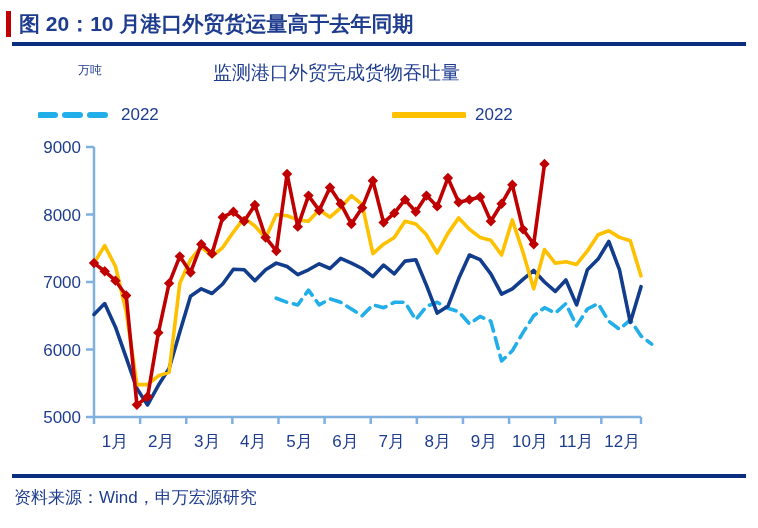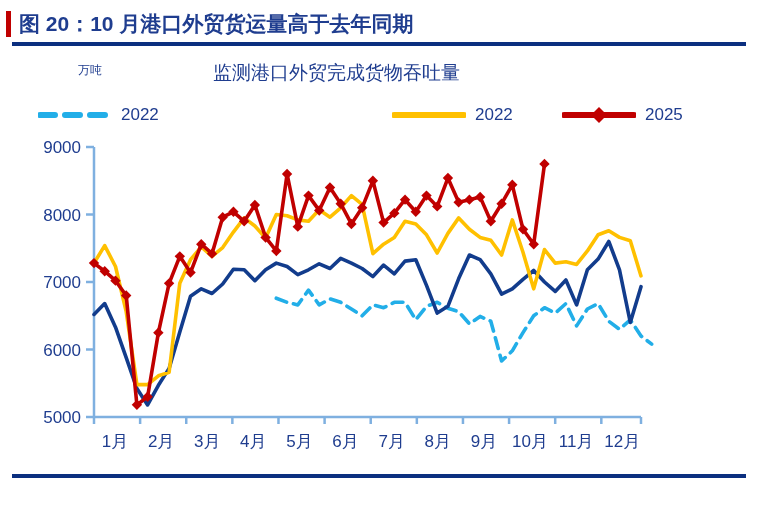--- a/index.html
+++ b/index.html
@@ -108,29 +108,20 @@
 
     <div class="legend-item i2">
       <span class="legend-swatch">
         <svg width="74" height="22" viewBox="0 0 74 22">
           <line x1="2" y1="11" x2="72" y2="11" stroke="#FFC000" stroke-width="6" stroke-linecap="round"></line>
         </svg>
       </span>
       <span class="legend-label">2022</span>
     </div>
 
-    <div class="legend-item i3">
-      <span class="legend-swatch">
-        <svg width="74" height="22" viewBox="0 0 74 22">
-          <line x1="2" y1="11" x2="72" y2="11" stroke="#C00000" stroke-width="6" stroke-linecap="round"></line>
-          <polygon points="37,3 45,11 37,19 29,11" fill="#C00000"></polygon>
-        </svg>
-      </span>
-      <span class="legend-label">2025</span>
-    </div>
 
   </div>
 
   <div class="plot-wrap">
     <svg class="plot-svg" id="plot-svg" width="758" height="340" viewBox="0 0 758 340">
         <line x1="94" y1="17" x2="94" y2="287" stroke="#7FB0E0" stroke-width="2.5"></line>
         <line x1="94" y1="287" x2="641" y2="287" stroke="#7FB0E0" stroke-width="2.5"></line>
         <line x1="641" y1="287" x2="641" y2="294" stroke="#7FB0E0" stroke-width="2.5"></line>
         <line x1="86" y1="287" x2="94" y2="287" stroke="#7FB0E0" stroke-width="2.5"></line>
         <text x="81" y="293" text-anchor="end" class="ytick-label">5000</text>
@@ -210,14 +201,15 @@
         <polygon points="490.84313725490193,86.05 496.0431372549019,91.25 490.84313725490193,96.45 485.64313725490194,91.25" fill="#C00000"></polygon>
         <polygon points="501.5686274509804,68.49999999999999 506.7686274509804,73.69999999999999 501.5686274509804,78.89999999999999 496.3686274509804,73.69999999999999" fill="#C00000"></polygon>
         <polygon points="512.2941176470588,49.60000000000001 517.4941176470588,54.80000000000001 512.2941176470588,60.000000000000014 507.0941176470588,54.80000000000001" fill="#C00000"></polygon>
         <polygon points="523.0196078431372,94.14999999999999 528.2196078431373,99.35 523.0196078431372,104.55 517.8196078431372,99.35" fill="#C00000"></polygon>
         <polygon points="533.7450980392157,108.99999999999999 538.9450980392157,114.19999999999999 533.7450980392157,119.39999999999999 528.5450980392156,114.19999999999999" fill="#C00000"></polygon>
         <polygon points="544.4705882352941,28.675 549.6705882352942,33.875 544.4705882352941,39.075 539.2705882352941,33.875" fill="#C00000"></polygon>
       </svg>
   </div>
 
   <div class="rule-bottom"></div>
+  <div class="source-text">资料来源：Wind，申万宏源研究</div>
 
 </div>
 
 </body></html>

